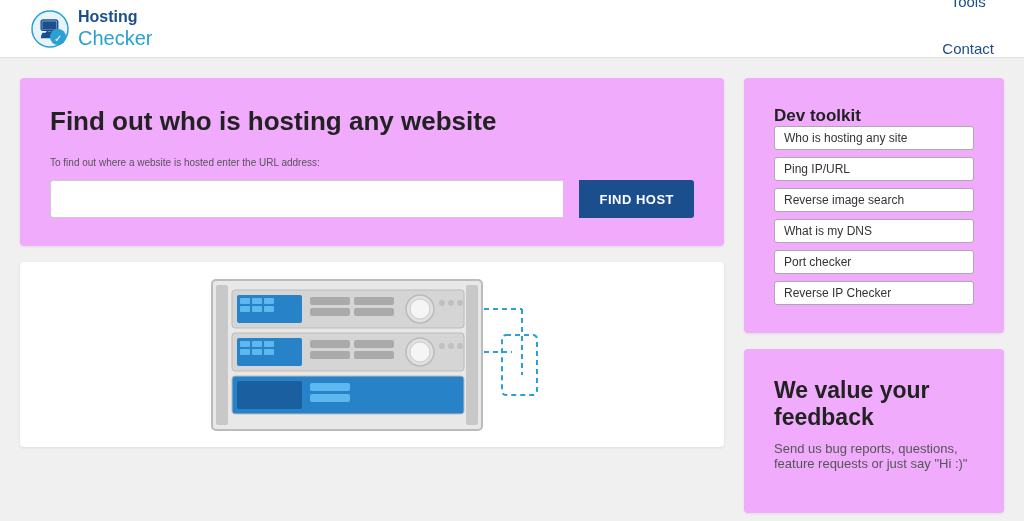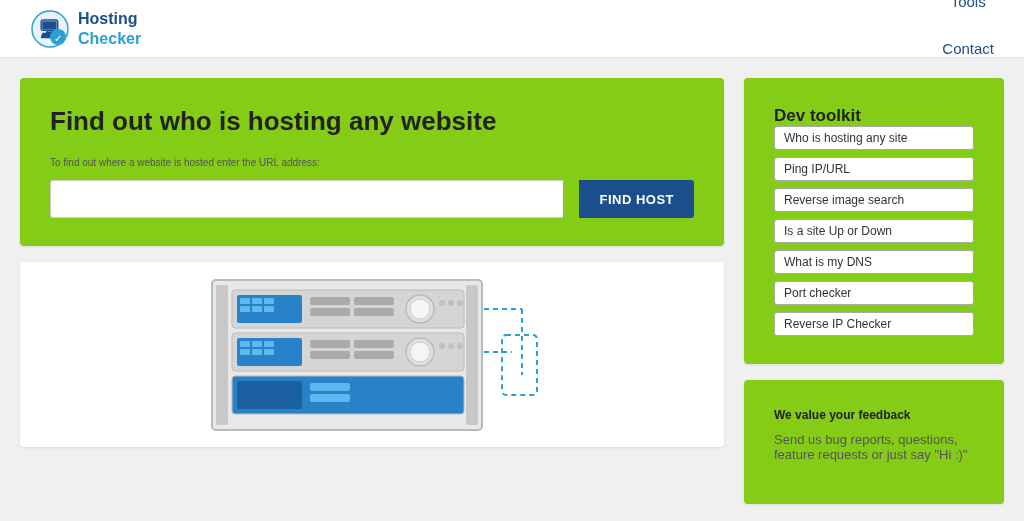--- a/index.html
+++ b/index.html
@@ -28,22 +28,22 @@
       display: flex;
       flex-direction: column;
       line-height: 1.2;
     }
     .logo-text .hosting {
       font-size: 16px;
       font-weight: 700;
       color: #1a4e8c;
     }
     .logo-text .checker {
-      font-size: 16px;
-      font-weight: 700;
+      font-size: 20px;
+      font-weight: 400;
       color: #2ba0d4;
     }
     nav {
       display: flex;
       align-items: center;
       gap: 30px;
       flex-direction: column;
     }
     nav a {
       text-decoration: none;
@@ -73,21 +73,21 @@
     }
     .right-column {
       width: 260px;
       display: flex;
       flex-direction: column;
       gap: 16px;
     }
 
     
     .card {
-      background: #84cc16;
+      background: #f0abfc;
       border-radius: 4px;
       padding: 28px 30px;
       box-shadow: 0 1px 3px rgba(0,0,0,0.08);
     }
 
     
     .hero-card h1 {
       font-size: 26px;
       font-weight: 700;
       color: #222;
@@ -159,21 +159,21 @@
       padding: 4px 9px;
       font-size: 12px;
       color: #333;
       cursor: pointer;
       white-space: nowrap;
       background: #fff;
     }
 
     
     .feedback-card h2 {
-      font-size: 12px;
+      font-size: 23px;
       font-weight: 700;
       color: #222;
       margin-bottom: 10px;
     }
     .feedback-card p {
       font-size: 13px;
       color: #555;
       margin-bottom: 14px;
     }
   </style>
@@ -281,21 +281,20 @@
   </div>
 
   <div class="right-column">
 
     <div class="card dev-toolkit-card">
       <h2>Dev toolkit</h2>
       <div class="toolkit-tags" id="toolkit-tags-container">
       <span class="tag">Who is hosting any site</span>
           <span class="tag">Ping IP/URL</span>
           <span class="tag">Reverse image search</span>
-          <span class="tag">Is a site Up or Down</span>
           <span class="tag">What is my DNS</span>
           <span class="tag">Port checker</span>
           <span class="tag">Reverse IP Checker</span>
         </div>
     </div>
 
     <div class="card feedback-card">
       <h2>We value your feedback</h2>
       <p>Send us bug reports, questions, feature requests or just say "Hi :)"</p>
 

